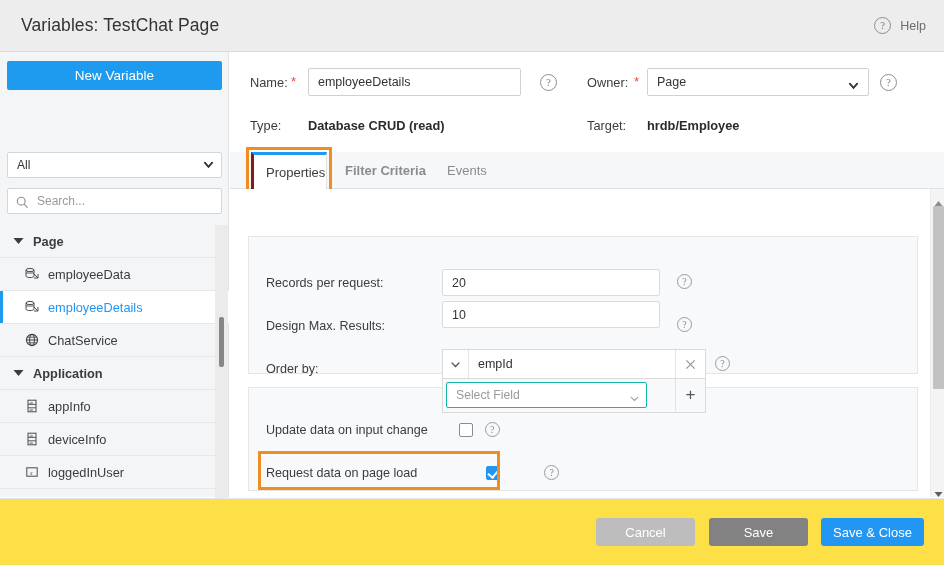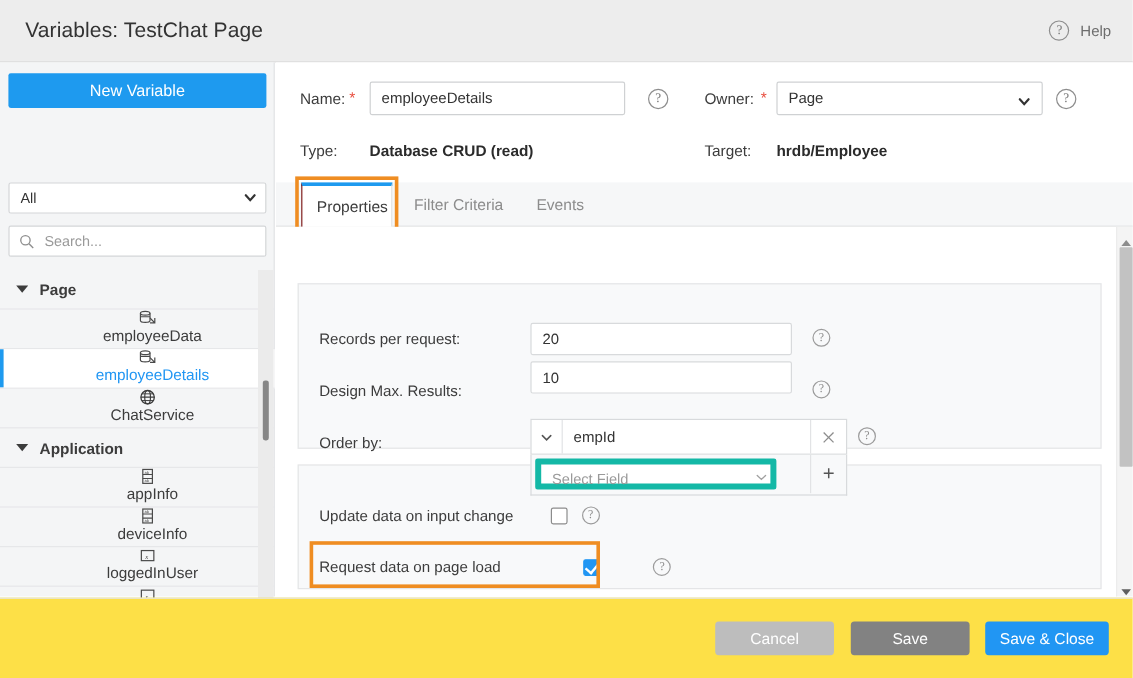--- a/index.html
+++ b/index.html
@@ -84,21 +84,21 @@
     position: absolute; left: 0; top: 173px; width: 229px; height: 324px;
     overflow: hidden;
   }
   .tree-row {
     position: relative; height: 33px; width: 229px;
     border-bottom: 1px solid #e6e7e9;
     display: flex; align-items: center;
     font-size: 12.8px; color: #3c3c3c; cursor: pointer;
   }
   .tree-row.group { font-weight: bold; }
-  .tree-row.leaf { padding-left: 25px; flex-direction: column; }
+  .tree-row.leaf { padding-left: 25px; }
   .tree-row.leaf .ic { margin-right: 9px; }
   .tree-row.selected {
     background: #ffffff;
     box-shadow: inset 3px 0 0 0 #1e9aef;
   }
   .tree-row.selected .lbl { color: #2196f3; }
   .tri-wrap { width: 11px; height: 11px; margin-left: 13px; margin-right: 9px;
               display: flex; align-items: center; justify-content: center; }
   .ic { width: 14px; height: 14px; flex: 0 0 14px; display:block; }
   .tree-spacer { height: 44px; width: 229px; background: #f4f5f6; }
@@ -152,25 +152,25 @@
     position: absolute; left: 0; top: 100px; width: 714px; height: 37px;
     background: #f6f7f8; border-bottom: 1px solid #e0e1e3;
   }
   .tab {
     position: absolute; top: 0; height: 37px; line-height: 37px;
     font-size: 13px; color: #8c8c8c; cursor: pointer; padding: 0 12px;
   }
   .tab.active {
     color: #3c3c3c; background: #ffffff;
     border-top: 3px solid #1e9aef;
-    border-left: 1px solid #7f1d1d; border-right: 1px solid #e0e1e3;
+    border-left: 3px solid #7f1d1d; border-right: 1px solid #e0e1e3;
     line-height: 35px;
   }
   .tab-props { left: 21px; width: 76px; }
-  .tab-filter { left: 103px; }
+  .tab-filter { left: 103px; font-weight: bold; }
   .tab-events { left: 205px; }
   .tab-highlight {
     position: absolute; left: 16px; top: -5px; width: 86px; height: 47px;
     border: 3px solid #ef8d22; pointer-events: none;
   }
 
   
   .content {
     position: absolute; left: 0; top: 137px; width: 714px; height: 308px;
     background: #fff; overflow: hidden;
@@ -213,21 +213,21 @@
     justify-content: center; border-left: 1px solid #e2e3e5;
     color: #8d8d8d; font-size: 14px; cursor: pointer;
   }
   .ob-row2 {
     position: relative; height: 34px; background: #f8f9fa;
     border: 1px solid #d8dadc; border-top: none;
     display: flex; align-items: center;
   }
   .ob-select-field {
     position: absolute; left: 3px; top: 3px; width: 201px; height: 26px;
-    background: #fff; border: 5px solid #14b8a6; border-radius: 2px;
+    background: #fff; border: 1px solid #14b8a6; border-radius: 2px;
     font-size: 12.2px; color: #9a9a9a; line-height: 24px; padding-left: 9px;
     cursor: pointer;
   }
   .ob-sel-caret { position: absolute; left: 186px; top: 11px; width: 11px; height: 11px; pointer-events: none; }
   .ob-add {
     position: absolute; right: 0; top: 0; width: 30px; height: 32px;
     border-left: 1px solid #e2e3e5; display: flex; align-items: center;
     justify-content: center; color: #555; font-size: 17px; cursor: pointer;
   }
   .ob-help { position: absolute; left: 485px; top: 167px; }

